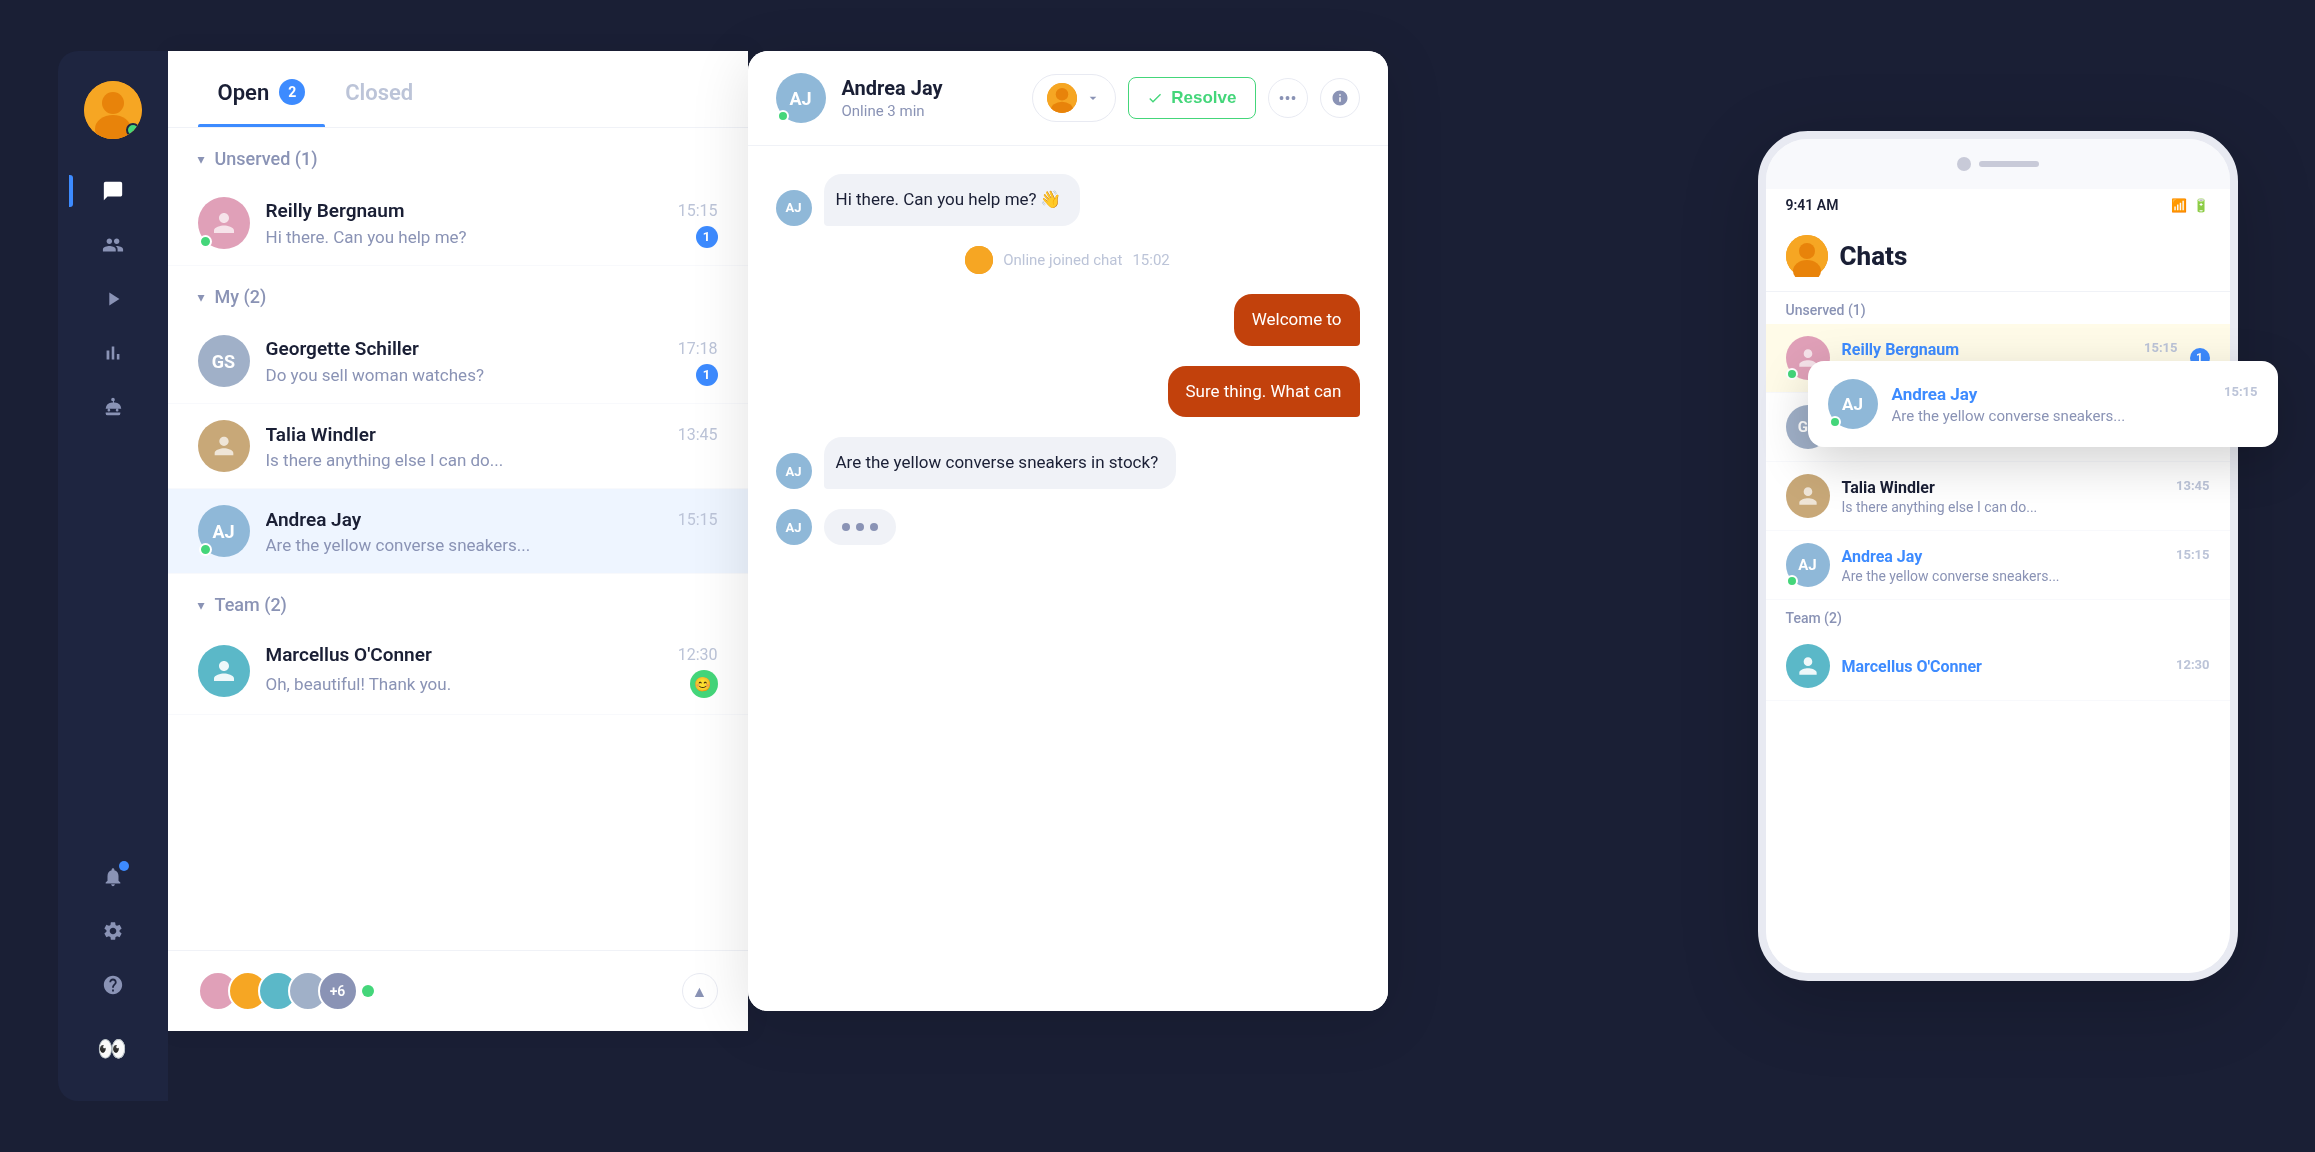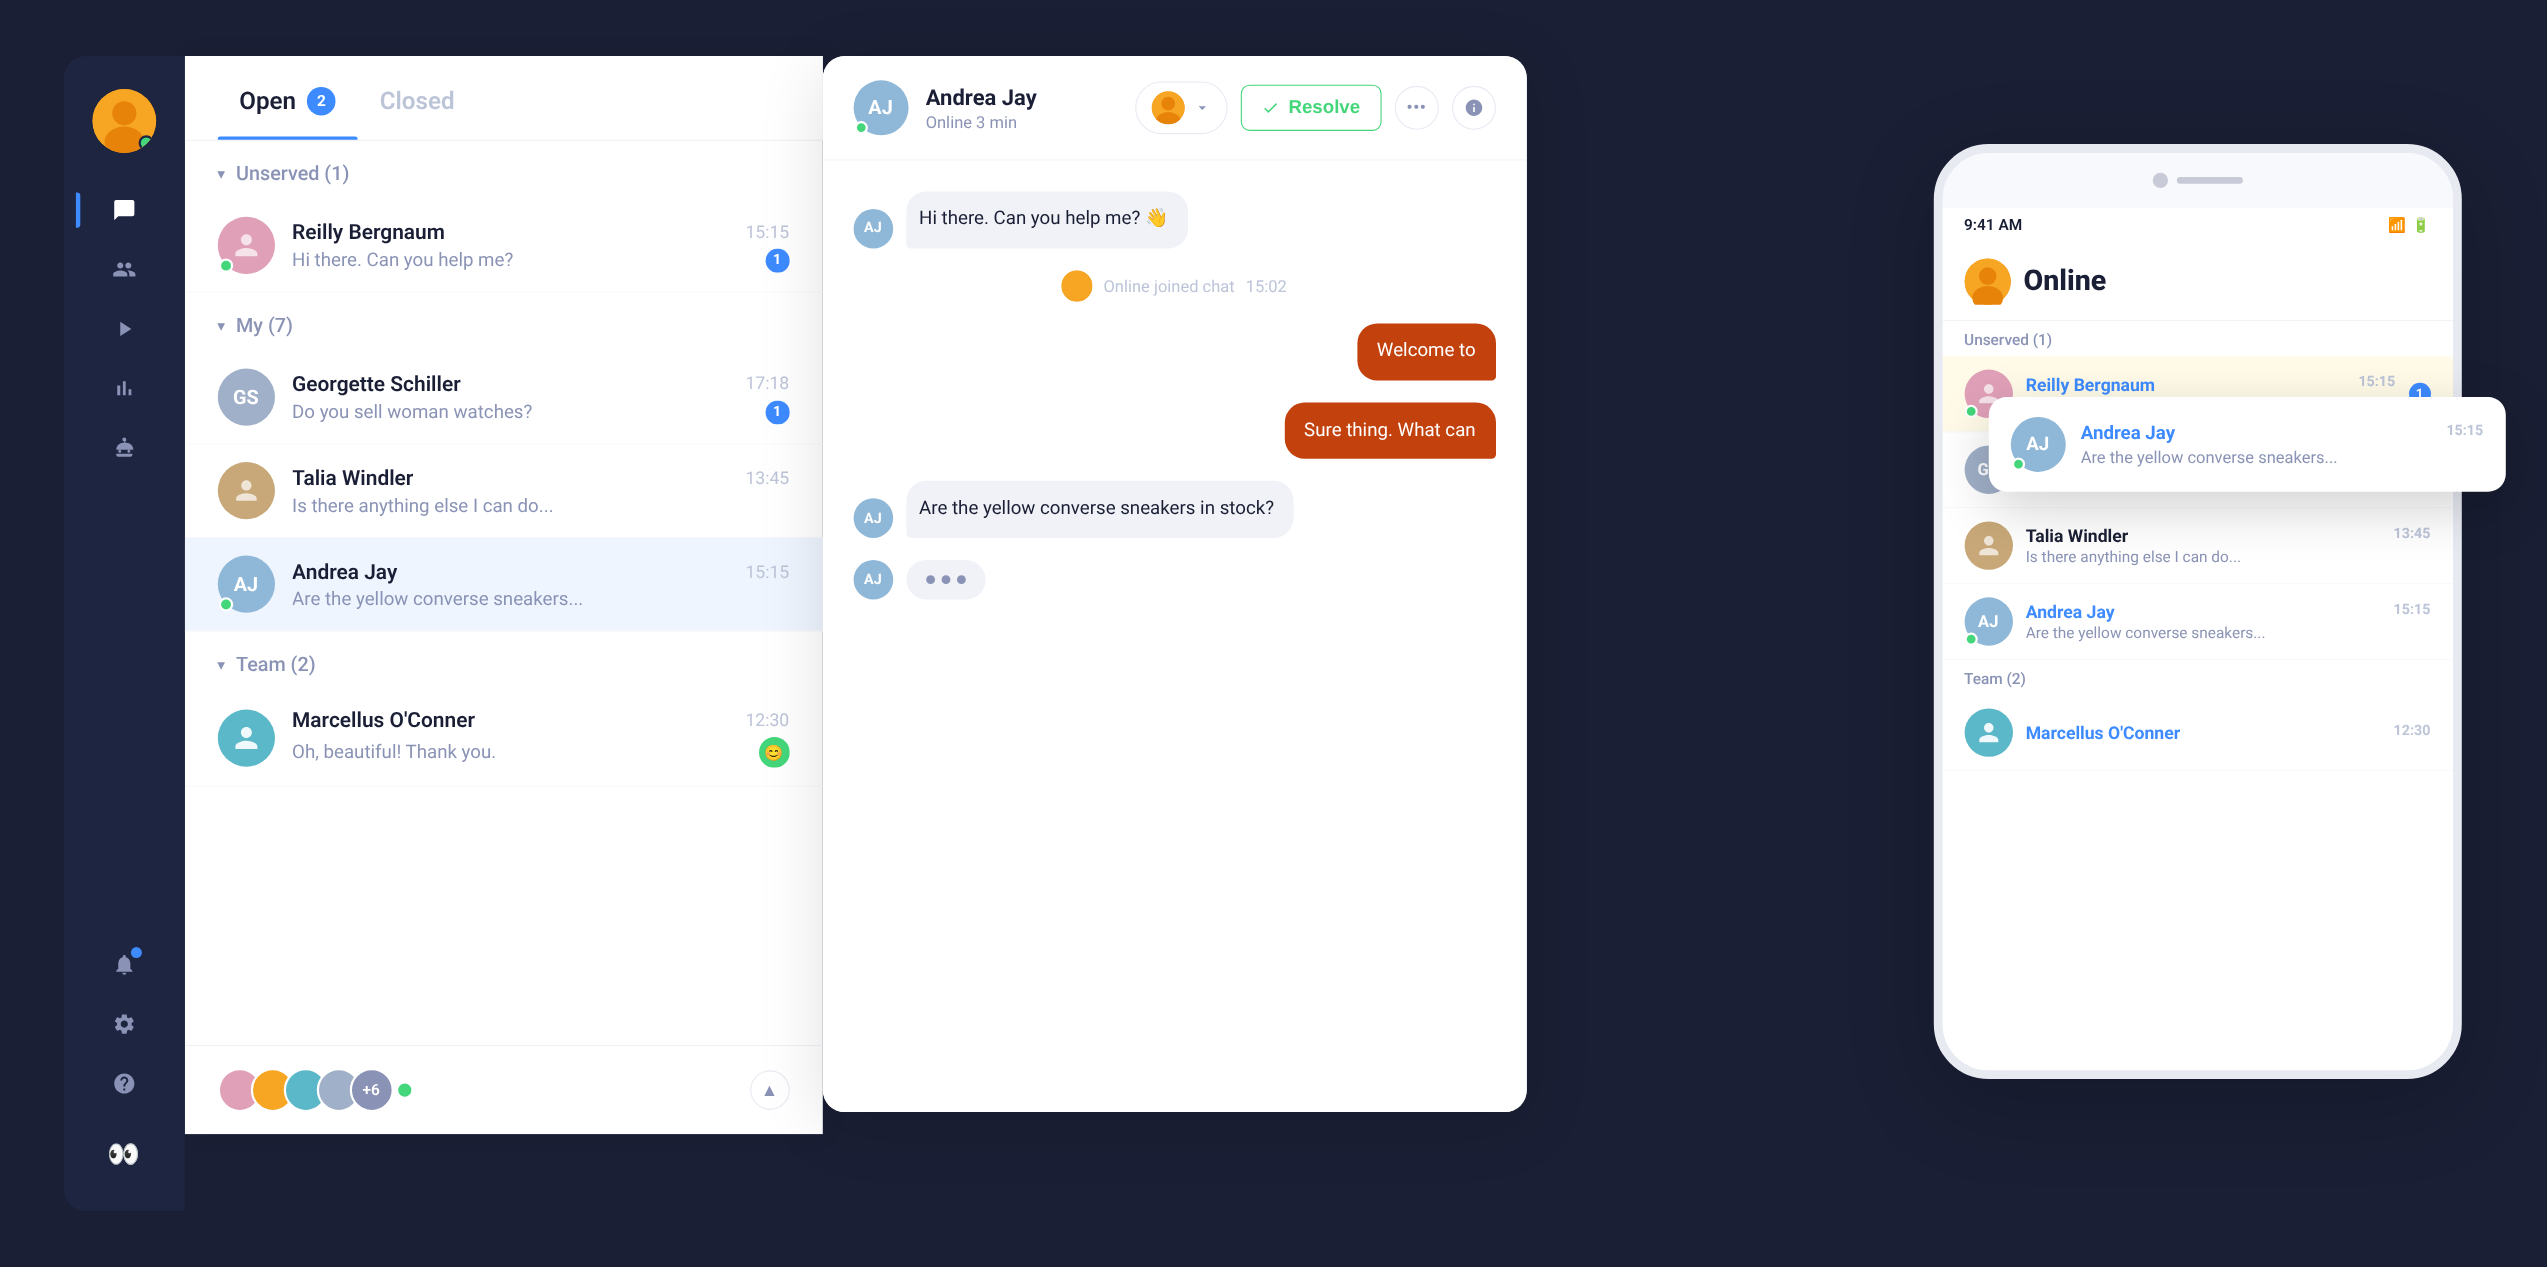--- a/index.html
+++ b/index.html
@@ -916,21 +916,21 @@
         </div>
         <div class="chat-preview">
           <span>Hi there. Can you help me?</span>
           <div class="unread-badge">1</div>
         </div>
       </div>
     </div>
 
     <div class="section-header">
       <span class="chevron">▾</span>
-      <span>My (7)</span>
+      <span>My (2)</span>
     </div>
 
     <div class="chat-item">
       <div class="avatar gray">
         <span>GS</span>
       </div>
       <div class="chat-info">
         <div class="chat-name">
           <span class="chat-name-text">Georgette Schiller</span>
           <span class="chat-time">17:18</span>
@@ -1110,21 +1110,21 @@
       </div>
 
       <div class="phone-chat-header">
         <div class="phone-chat-header-avatar">
           <svg width="42" height="42" viewBox="0 0 42 42">
             <circle cx="21" cy="21" r="21" fill="#f6a623"></circle>
             <ellipse cx="21" cy="16" rx="8" ry="8" fill="#e8830a"></ellipse>
             <ellipse cx="21" cy="36" rx="14" ry="11" fill="#e8830a"></ellipse>
           </svg>
         </div>
-        <div class="phone-title">Online</div>
+        <div class="phone-title">Chats</div>
       </div>
 
       <div class="phone-section-label">Unserved (1)</div>
 
       <div class="phone-chat-item highlighted">
         <div class="phone-avatar pink">
           <div class="online-dot"></div>
           <svg width="26" height="26" viewBox="0 0 24 24" fill="rgba(255,255,255,0.7)">
             <path d="M12 12c2.21 0 4-1.79 4-4s-1.79-4-4-4-4 1.79-4 4 1.79 4 4 4zm0 2c-2.67 0-8 1.34-8 4v2h16v-2c0-2.66-5.33-4-8-4z"></path>
           </svg>

